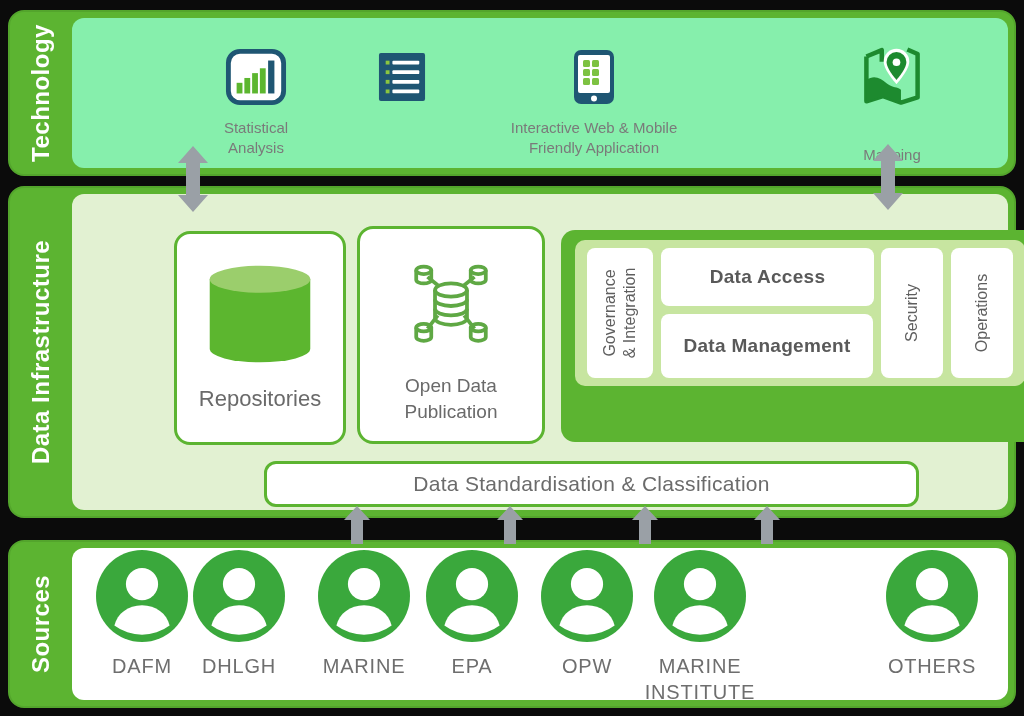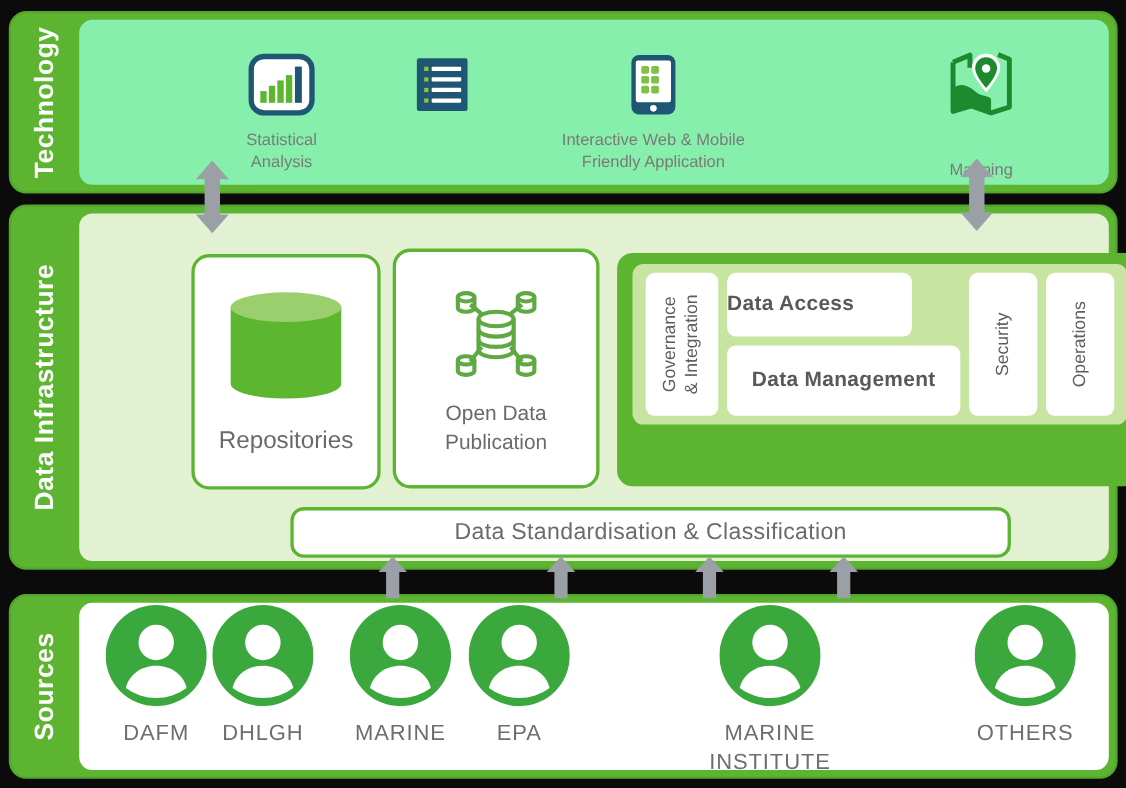--- a/index.html
+++ b/index.html
@@ -39,33 +39,33 @@
   #band-infrastructure{top:186px;height:332px;}
   #band-infrastructure .band-inner{background:#e2f1d2;}
   .card{
     position:absolute;background:#ffffff;border:3px solid #5cb431;border-radius:16px;
     box-sizing:border-box;display:flex;flex-direction:column;align-items:center;
   }
   #card-repositories{left:102px;top:37px;width:172px;height:214px;}
   #card-opendata{left:285px;top:32px;width:188px;height:218px;}
   .card-label{color:#6a6a6a;text-align:center;white-space:pre-line;}
   #repositories-label{font-size:22px;margin-top:8px;}
-  #opendata-label{font-size:19px;line-height:1.35;margin-top:6px;}
+  #opendata-label{font-size:19px;line-height:1.35;margin-top:16px;}
 
   #platform-panel{
     position:absolute;left:489px;top:36px;width:478px;height:212px;
     background:#5cb431;border-radius:14px;
   }
   #platform-inset{
     position:absolute;left:14px;top:10px;width:450px;height:146px;
     background:#c7e5a0;border-radius:10px;
   }
   .pbox{position:absolute;background:#ffffff;border-radius:8px;}
   #box-governance{left:12px;top:8px;width:66px;height:130px;}
-  #box-data-access{left:86px;top:8px;width:168px;height:58px;display:flex;align-items:center;}
+  #box-data-access{left:86px;top:8px;width:213px;height:58px;display:flex;align-items:center;justify-content:center;}
   #box-data-management{left:86px;top:74px;width:212px;height:64px;display:flex;align-items:center;justify-content:center;}
   #box-security{left:306px;top:8px;width:62px;height:130px;}
   #box-operations{left:376px;top:8px;width:62px;height:130px;}
   .pbox-h{font-size:19px;font-weight:bold;color:#595959;letter-spacing:0.3px;text-align:center;}
   .pbox-v{font-size:16px;color:#5e5e5e;line-height:1.25;}
 
   #standardisation-bar{
     position:absolute;left:192px;top:267px;width:655px;height:46px;
     background:#ffffff;border:3px solid #5cb431;border-radius:12px;box-sizing:border-box;
     display:flex;align-items:center;justify-content:center;
@@ -264,20 +264,28 @@
     <span class="source-label">MARINE</span>
   </div>
   <div class="source-item" style="left:397px;">
     <span><svg width="92" height="92" viewBox="0 0 100 100">
           <circle cx="50" cy="50" r="50" fill="#3aa83c"></circle>
           <circle cx="50" cy="37" r="17.5" fill="#ffffff"></circle>
           <path d="M50 60 c-15 0 -27 9 -30 22 a50 50 0 0 0 60 0 c-3 -13 -15 -22 -30 -22 z" fill="#ffffff"></path>
         </svg></span>
     <span class="source-label">EPA</span>
   </div>
+  <div class="source-item" style="left:512px;">
+    <span><svg width="92" height="92" viewBox="0 0 100 100">
+          <circle cx="50" cy="50" r="50" fill="#3aa83c"></circle>
+          <circle cx="50" cy="37" r="17.5" fill="#ffffff"></circle>
+          <path d="M50 60 c-15 0 -27 9 -30 22 a50 50 0 0 0 60 0 c-3 -13 -15 -22 -30 -22 z" fill="#ffffff"></path>
+        </svg></span>
+    <span class="source-label">OPW</span>
+  </div>
   <div class="source-item" style="left:625px;">
     <span><svg width="92" height="92" viewBox="0 0 100 100">
           <circle cx="50" cy="50" r="50" fill="#3aa83c"></circle>
           <circle cx="50" cy="37" r="17.5" fill="#ffffff"></circle>
           <path d="M50 60 c-15 0 -27 9 -30 22 a50 50 0 0 0 60 0 c-3 -13 -15 -22 -30 -22 z" fill="#ffffff"></path>
         </svg></span>
     <span class="source-label">MARINE
 INSTITUTE</span>
   </div>
   <div class="source-item" style="left:857px;">

